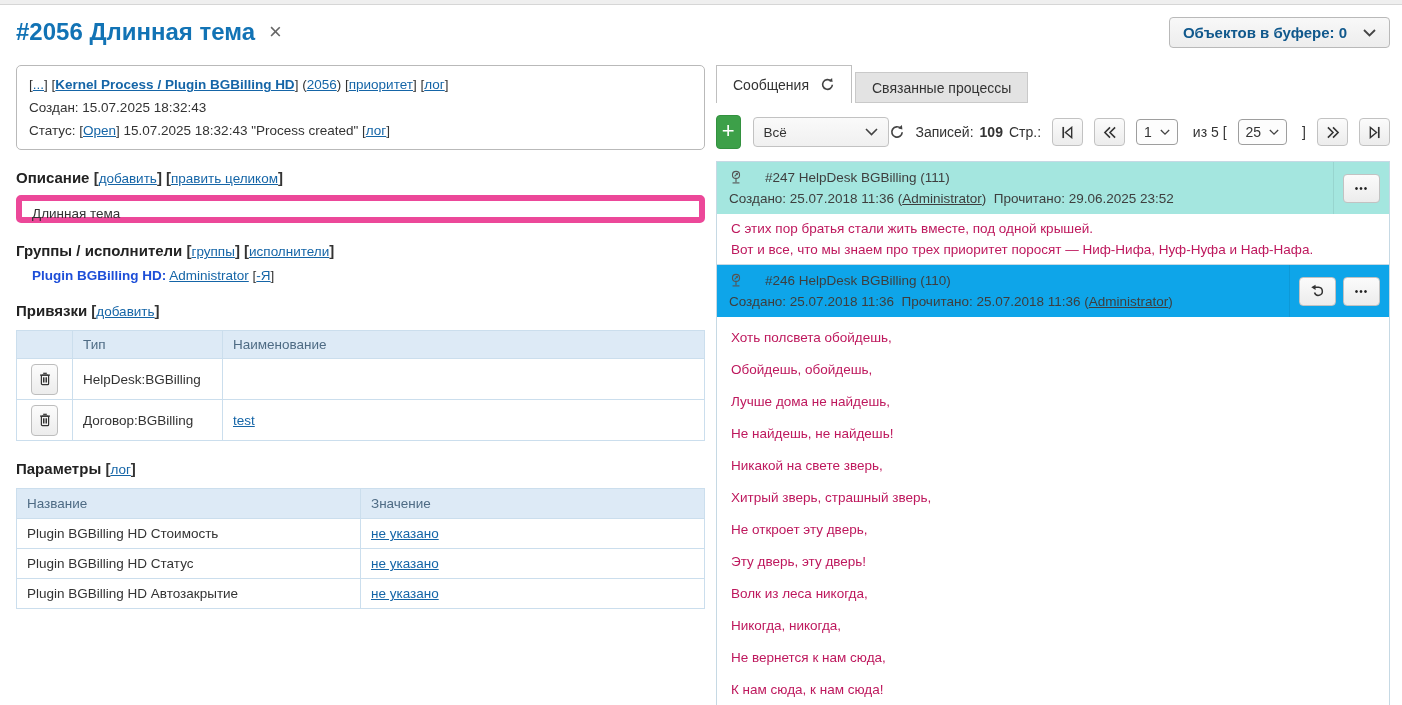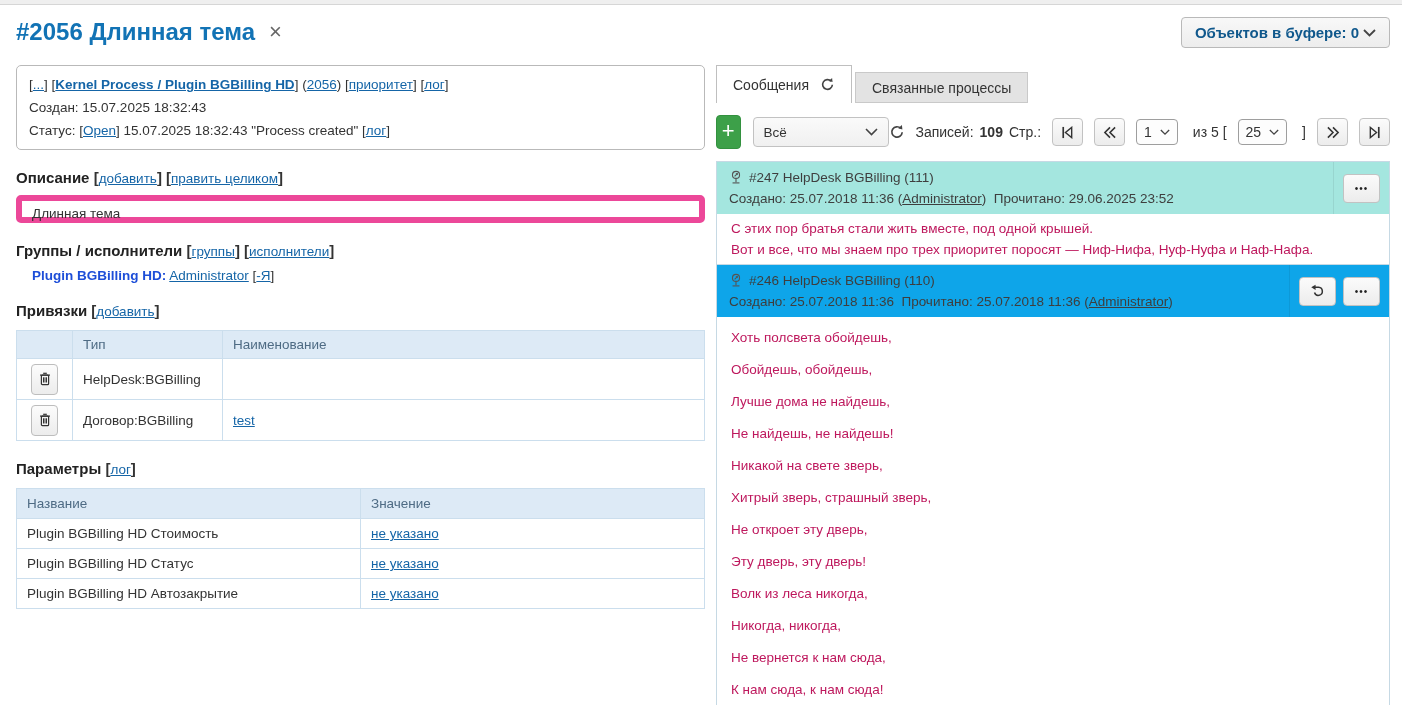--- a/index.html
+++ b/index.html
@@ -10,21 +10,21 @@
     color:#333; font-size:13.5px;
   }
   .topstrip { height:5px; background:#efefef; border-bottom:1px solid #d6d6d6; }
 
   
   .header-row { display:flex; justify-content:space-between; align-items:flex-start; padding:12px 12px 0 16px; height:48px; }
   .title-wrap { display:flex; align-items:center; gap:14px; }
   .page-title { font-size:24px; font-weight:600; color:#1273b5; line-height:30px; white-space:nowrap; }
   .close-x { font-size:22px; color:#666; cursor:pointer; line-height:22px; }
   .buffer-btn {
-    display:flex; align-items:center; gap:4px; height:31px; padding:0 13px;
+    display:flex; align-items:center; gap:16px; height:31px; padding:0 13px;
     background:linear-gradient(#f8f8f8,#ededed); border:1px solid #b9b9b9; border-radius:4px;
     font-weight:bold; color:#10588c; font-size:15px; cursor:pointer;
   }
 
   .cols { display:flex; padding:12px 12px 0 16px; align-items:flex-start; }
   .left { width:689px; flex:none; }
   .right { flex:1; margin-left:11px; min-width:0; }
 
   
   .infobox { border:1px solid #b9b9b9; border-radius:5px; padding:7px 12px; line-height:23px; }
@@ -65,21 +65,21 @@
   .records { display:flex; align-items:center; gap:6px; font-size:14px; color:#333; white-space:nowrap; }
   .nav-btn { height:28px; min-width:31px; background:linear-gradient(#fbfbfb,#ececec); border:1px solid #c2c2c2; border-radius:4px; cursor:pointer; display:inline-flex; align-items:center; justify-content:center; margin-left:5px; padding:0 6px; }
   .mini-select { height:26px; border:1px solid #9e9e9e; border-radius:4px; background:#fdfdfd; display:inline-flex; align-items:center; gap:8px; padding:0 7px; margin:0 5px; cursor:pointer; }
   .plain { margin-left:4px; white-space:nowrap; }
 
   
   .msglist { margin-top:13px; }
   .msg { border:1px solid #c6d9e4; margin-top:-1px; }
   .msg-header { display:flex; align-items:stretch; }
   .msg-header .hl { flex:1; padding:5px 10px 5px 12px; line-height:21px; color:#3e3e3e; }
-  .msg-header .l1 { display:flex; align-items:center; gap:6px; }
+  .msg-header .l1 { display:flex; align-items:center; gap:22px; }
   .msg-header .actions { border-left:1px solid rgba(0,0,0,0.07); display:flex; gap:7px; align-items:center; padding:0 9px; }
   .act-btn { width:37px; height:29px; background:linear-gradient(#fbfbfb,#ececec); border:1px solid #c2c2c2; border-radius:4px; cursor:pointer; display:inline-flex; align-items:center; justify-content:center; font-size:10px; letter-spacing:1px; color:#222; padding:0; }
   .meta-link { color:#3e3e3e; text-decoration:underline; cursor:pointer; }
   .msg-body { background:#fff; color:#be185d; }
   .msg-body.tight { padding:4px 14px; }
   .msg-body.tight p { margin:0; line-height:21px; }
   .msg-body.loose { padding:12px 14px 0; }
   .msg-body.loose p { margin:0 0 15px; line-height:17px; }
 
   svg { display:block; }

